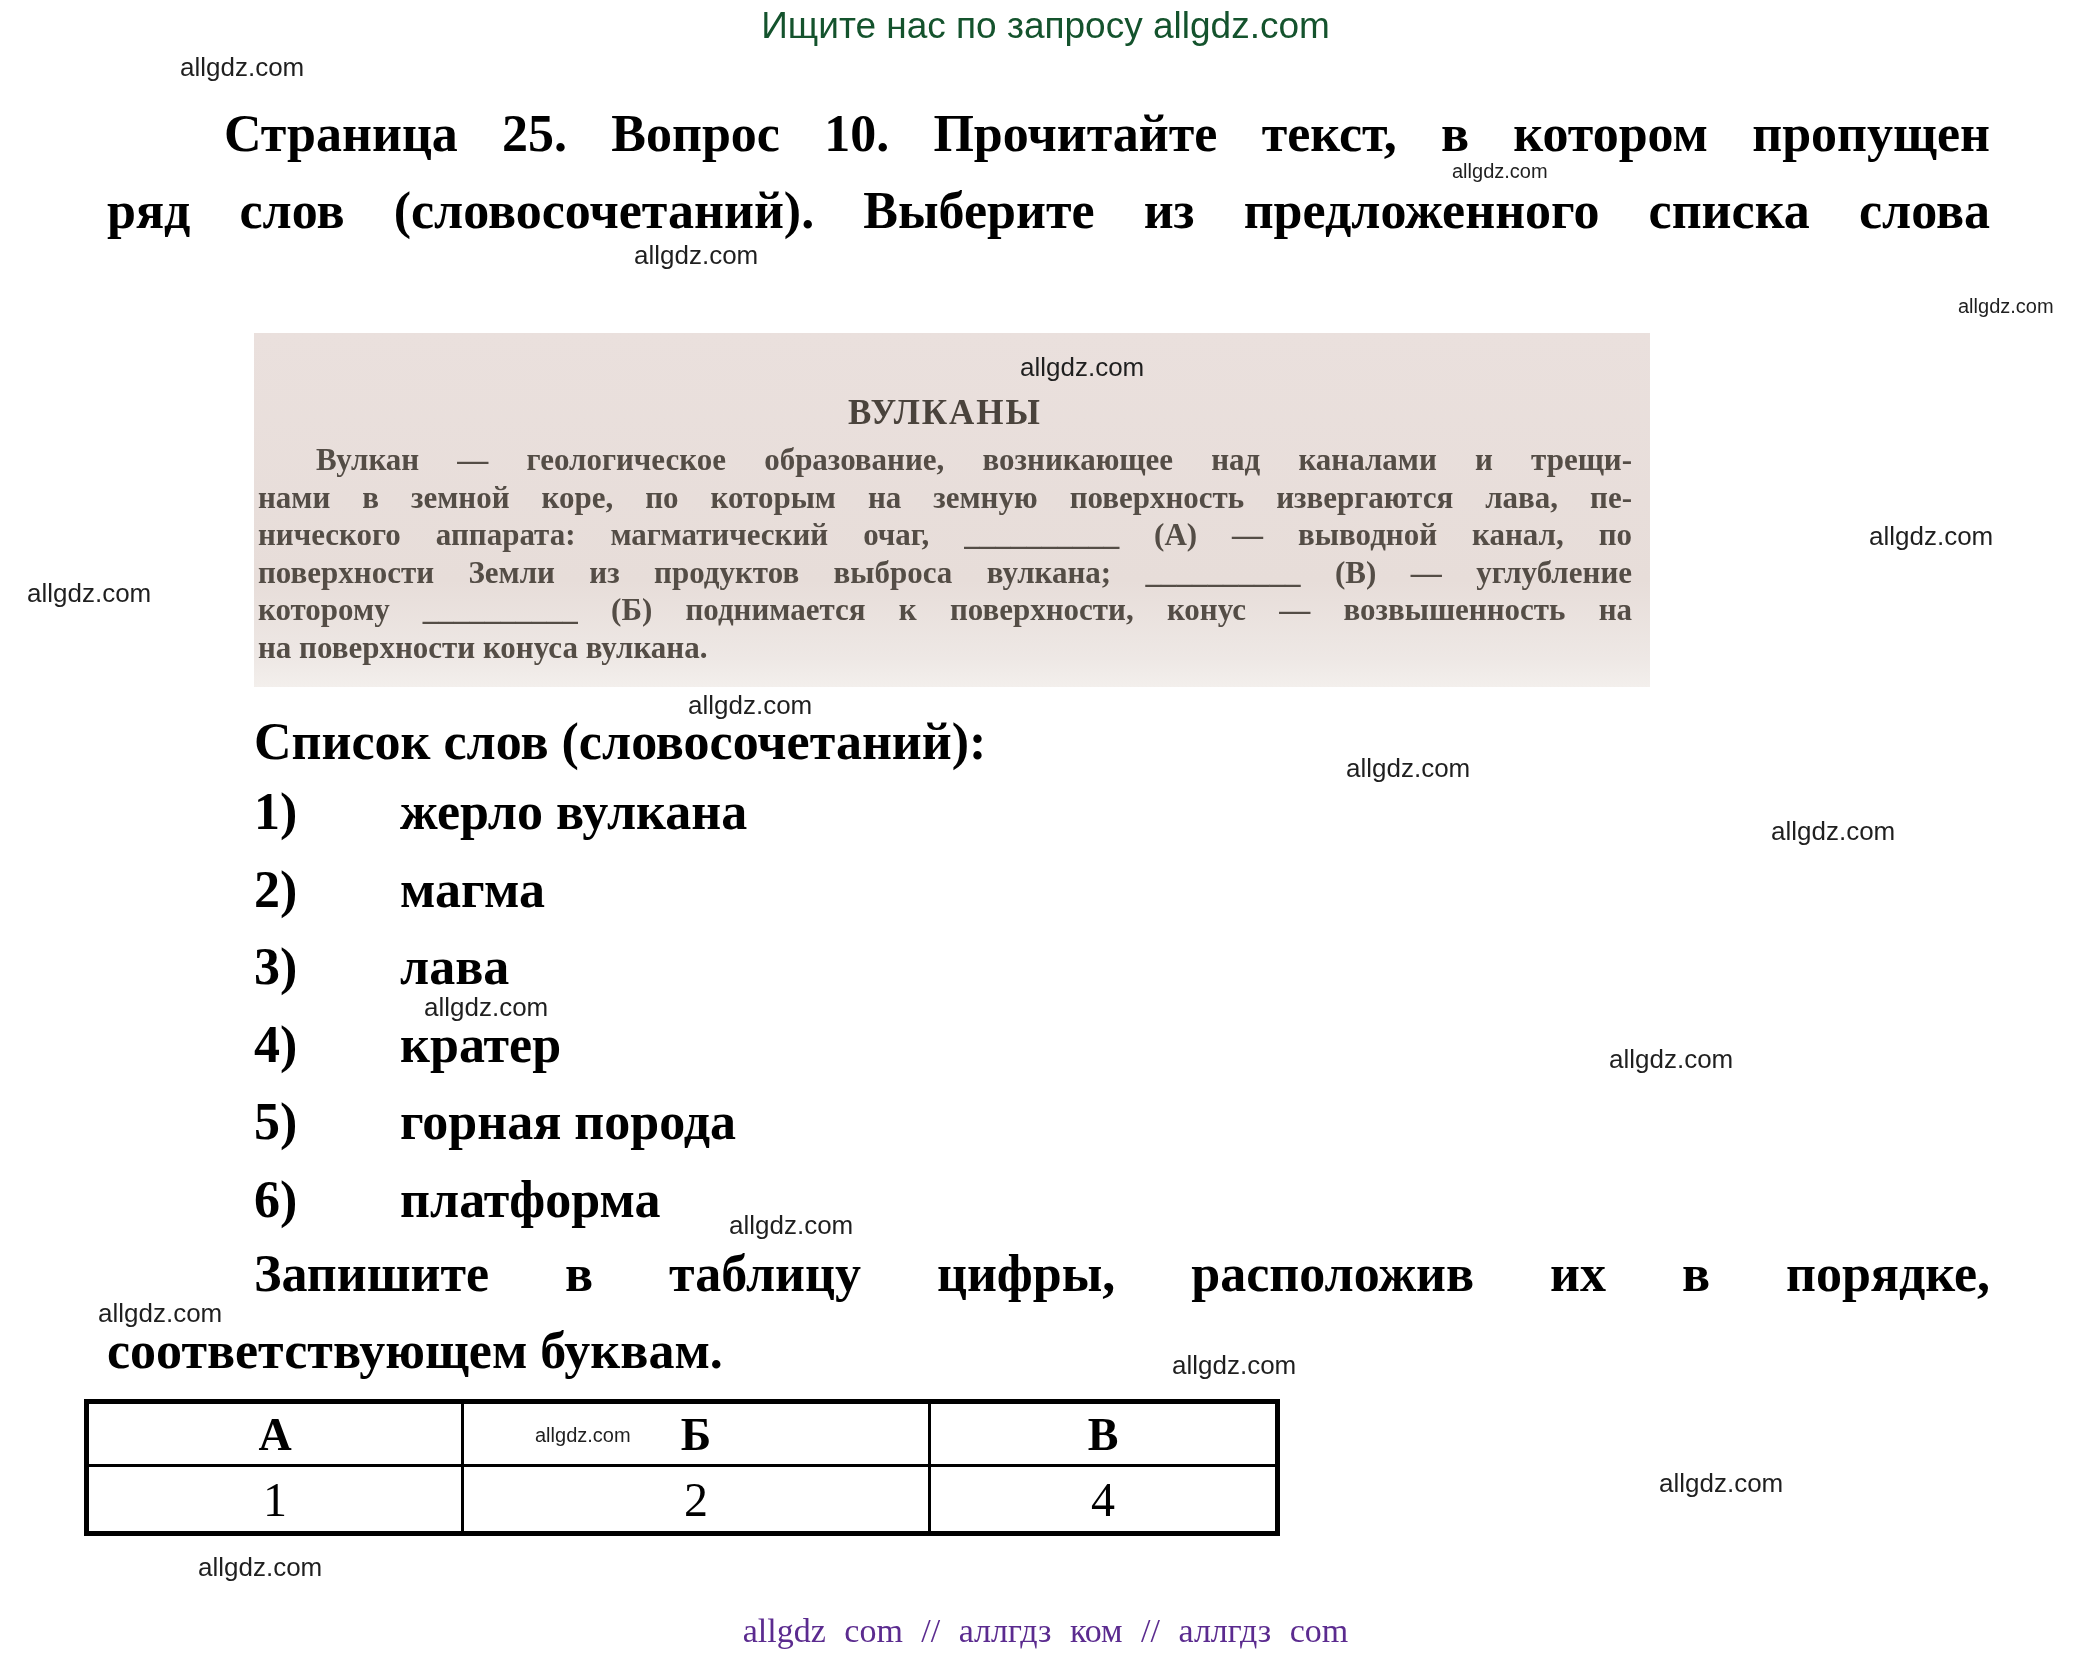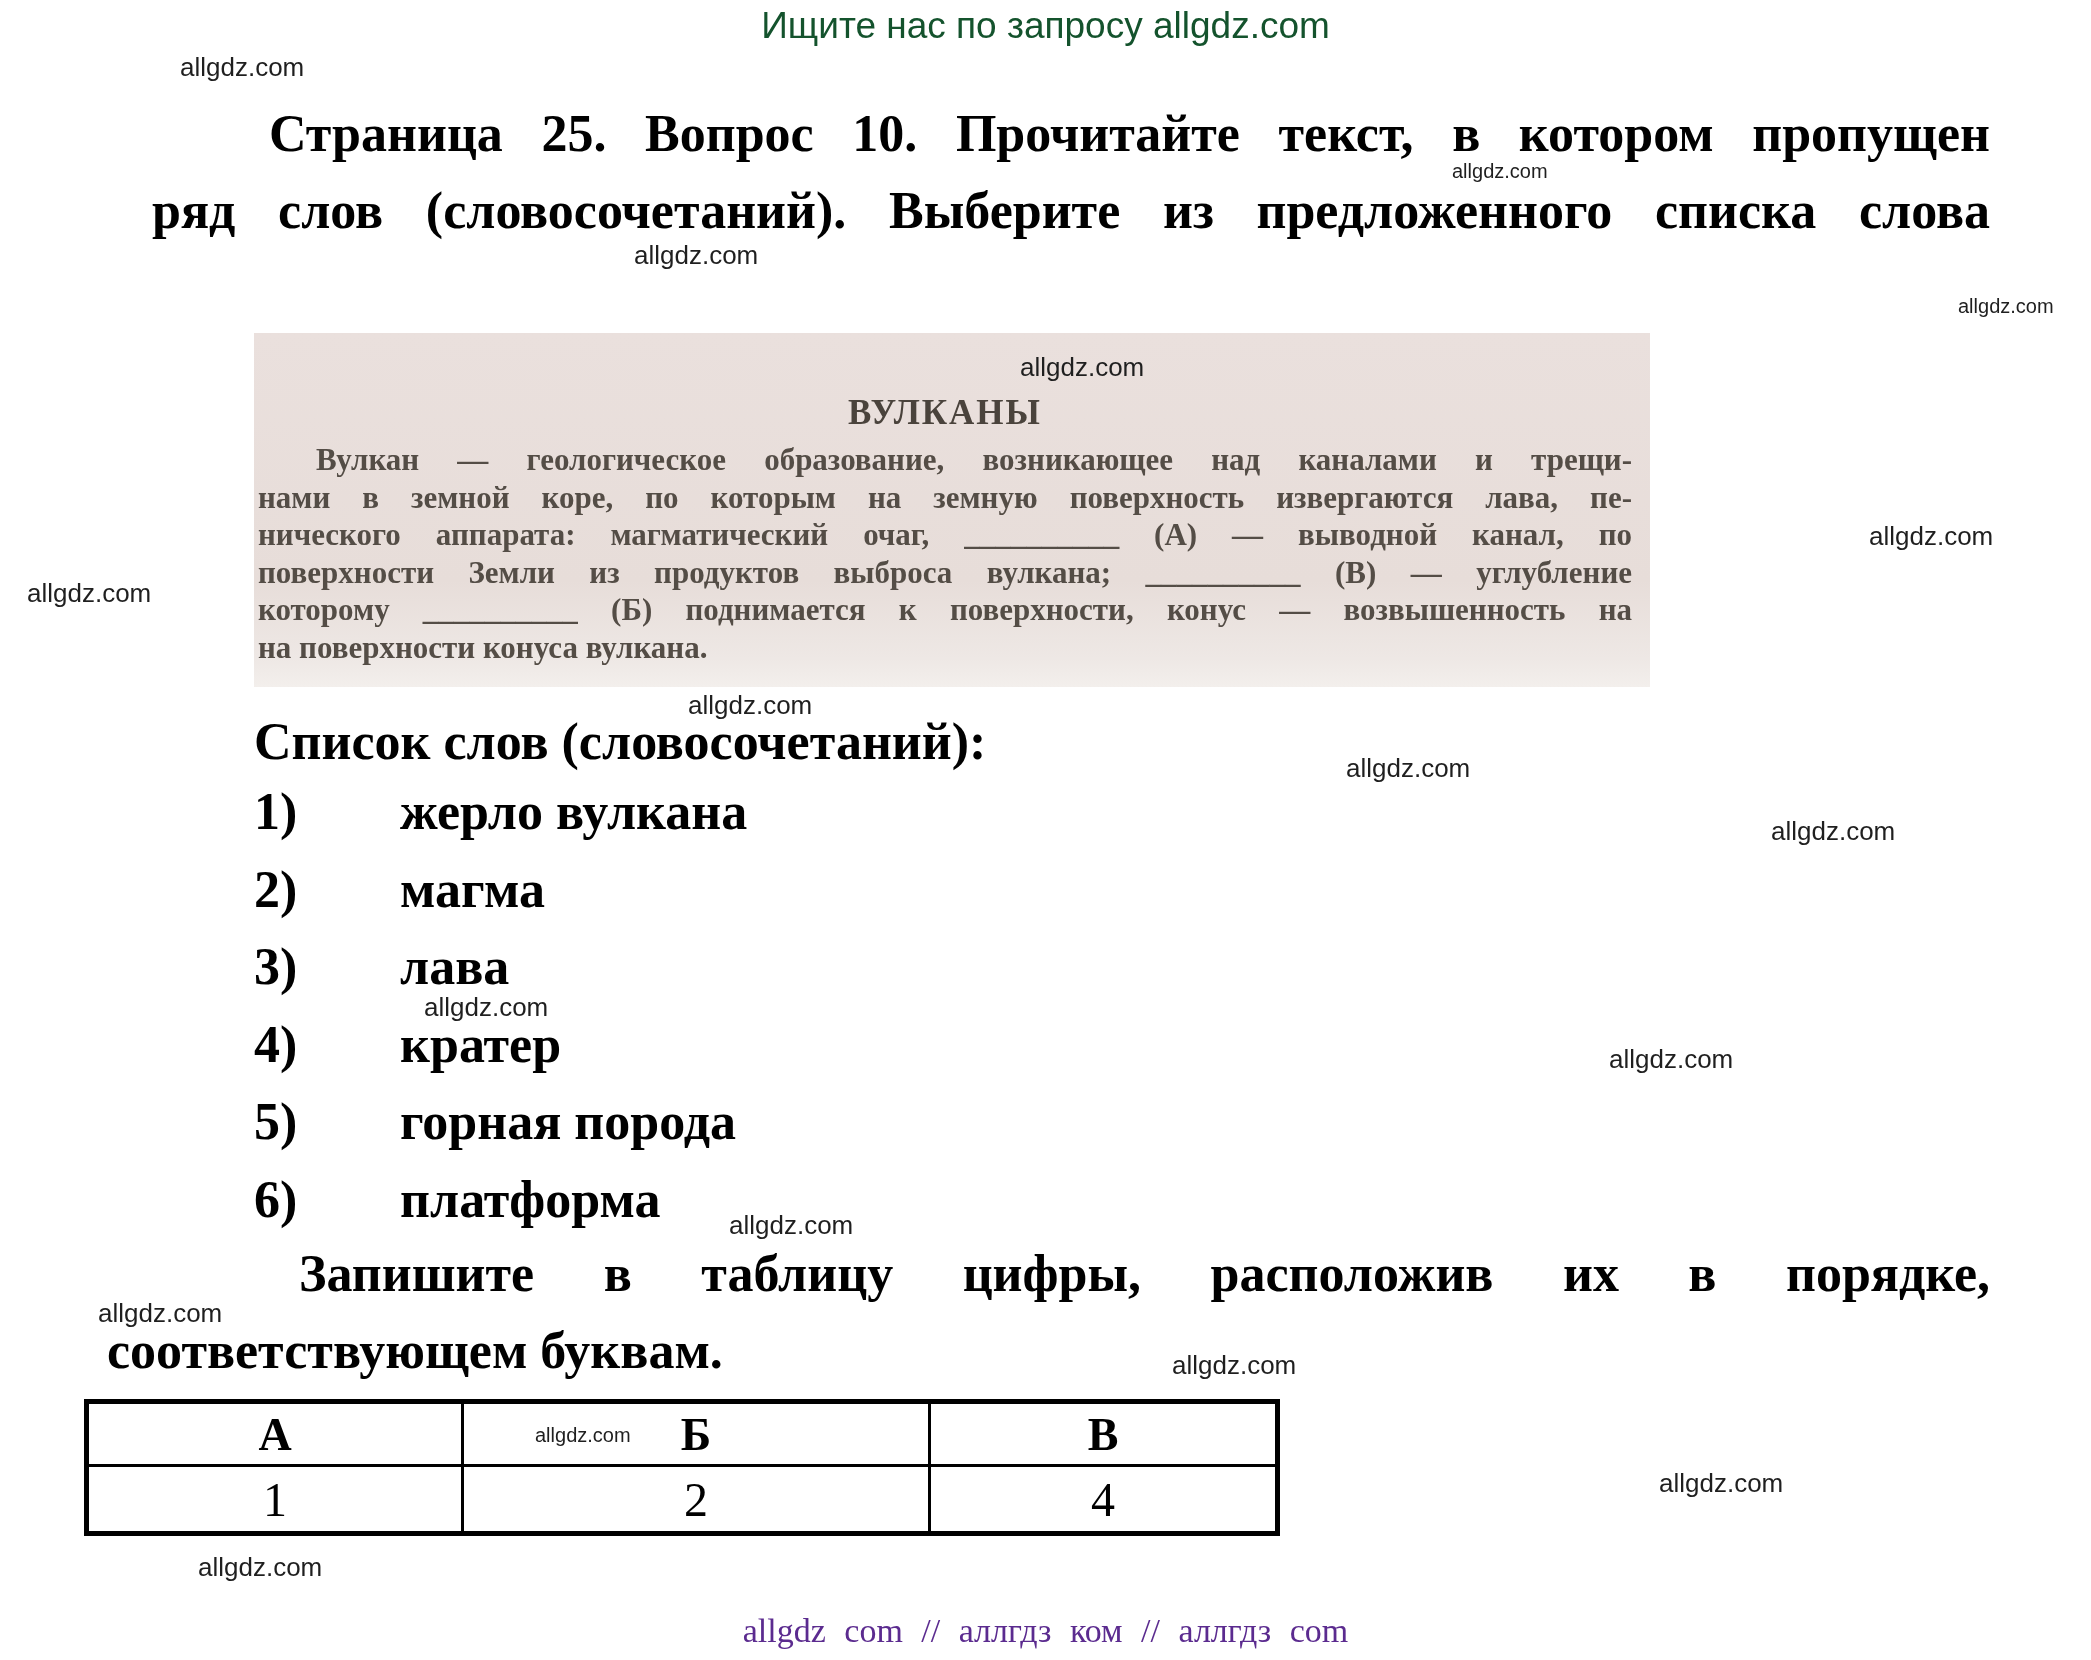--- a/index.html
+++ b/index.html
@@ -17,21 +17,21 @@
     position:absolute;font-family:"Liberation Sans",sans-serif;
     color:#1f1f1f;white-space:nowrap;
   }
   .wm.big{font-size:26px;}
   .wm.small{font-size:20px;}
   
   .title-block{
     position:absolute;left:107px;top:95px;width:1883px;
     font-weight:700;font-size:52px;line-height:77px;
   }
-  .jline{text-align:justify;text-align-last:justify;margin-left:45px;}
+  .jline{text-align:justify;text-align-last:justify;}
   .title-line1{padding-left:117px;}
   
   .scan{
     position:absolute;left:254px;top:333px;width:1396px;height:354px;
     background:linear-gradient(180deg,#eae0dd 0%,#e7ddd9 70%,#eee8e5 92%,#f3efec 100%);
     box-sizing:border-box;padding:58px 18px 0 4px;
   }
   .scan-heading{
     text-align:center;font-weight:700;font-size:35px;letter-spacing:2px;
     color:#4a433c;line-height:44px;

